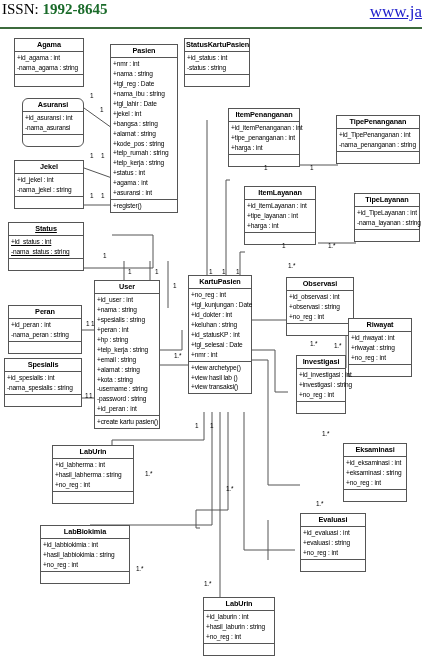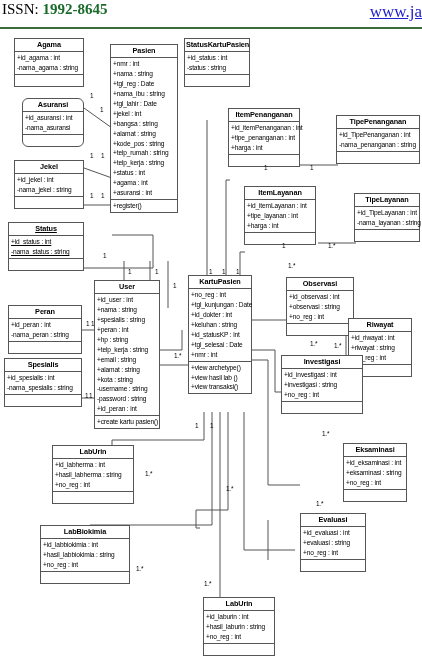--- a/index.html
+++ b/index.html
@@ -348,21 +348,21 @@
   <div class="uml-class" style="left:348px; top:288px; width:64px;">
     <div class="uml-name">Riwayat</div>
     <div class="uml-attrs">
       <div class="row">+id_riwayat : int</div>
       <div class="row">+riwayat : string</div>
       <div class="row">+no_reg : int</div>
     </div>
     <div class="uml-ops empty"></div>
   </div>
 
-  <div class="uml-class" style="left:281px; top:325px; width:82px;">
+  <div class="uml-class" style="left:296px; top:325px; width:50px;">
     <div class="uml-name">Investigasi</div>
     <div class="uml-attrs">
       <div class="row">+id_investigasi : int</div>
       <div class="row">+investigasi : string</div>
       <div class="row">+no_reg : int</div>
     </div>
     <div class="uml-ops empty"></div>
   </div>
 
   <div class="uml-class" style="left:343px; top:413px; width:64px;">

